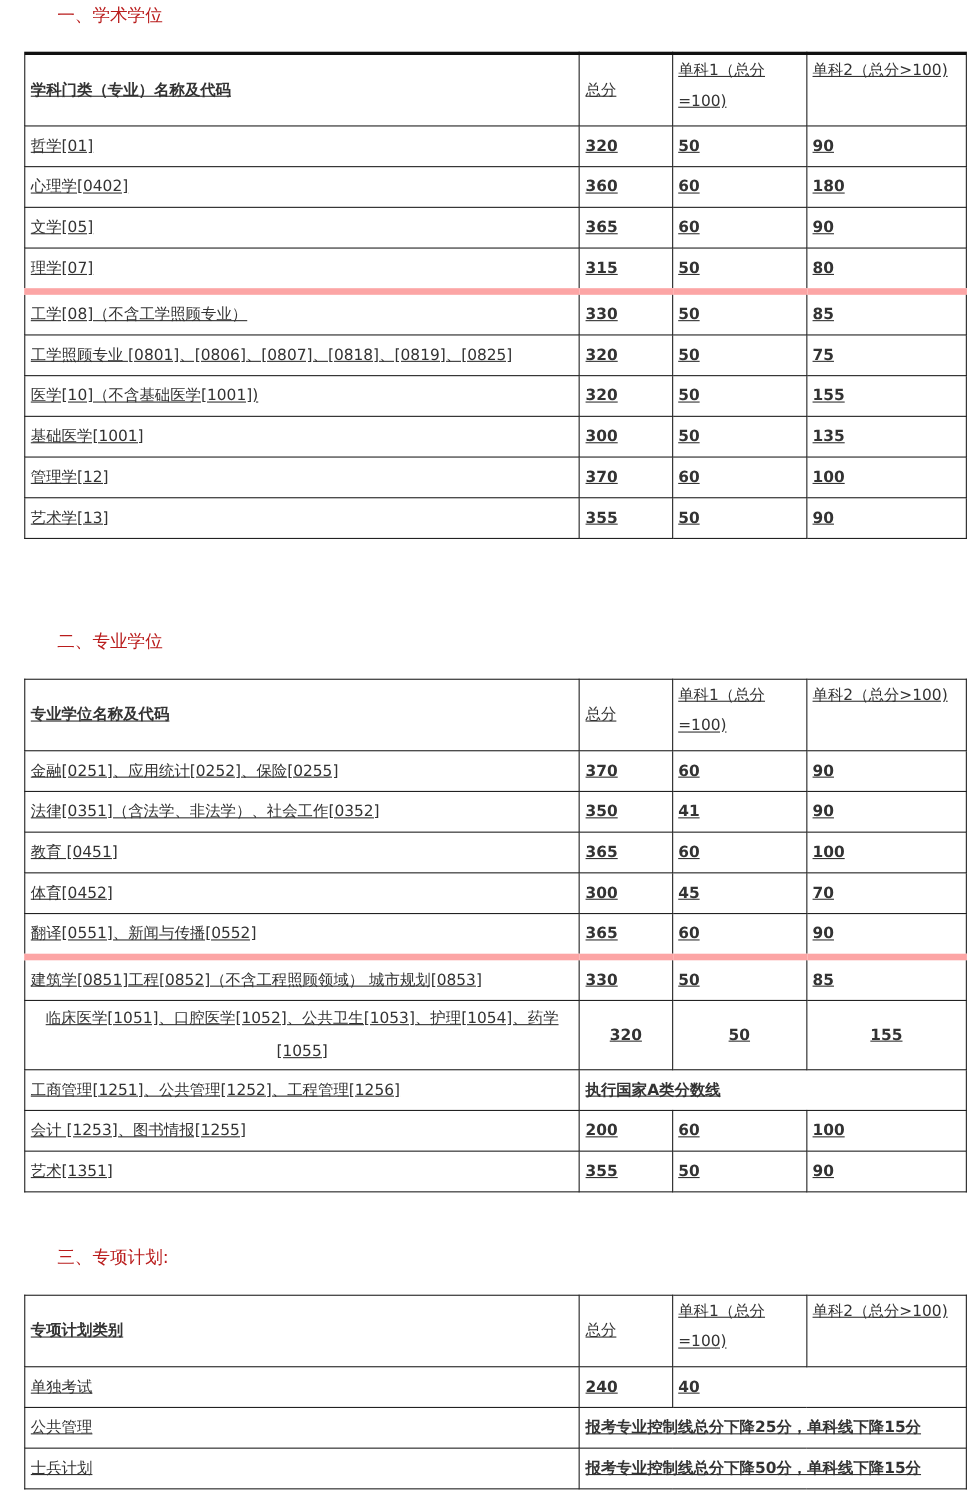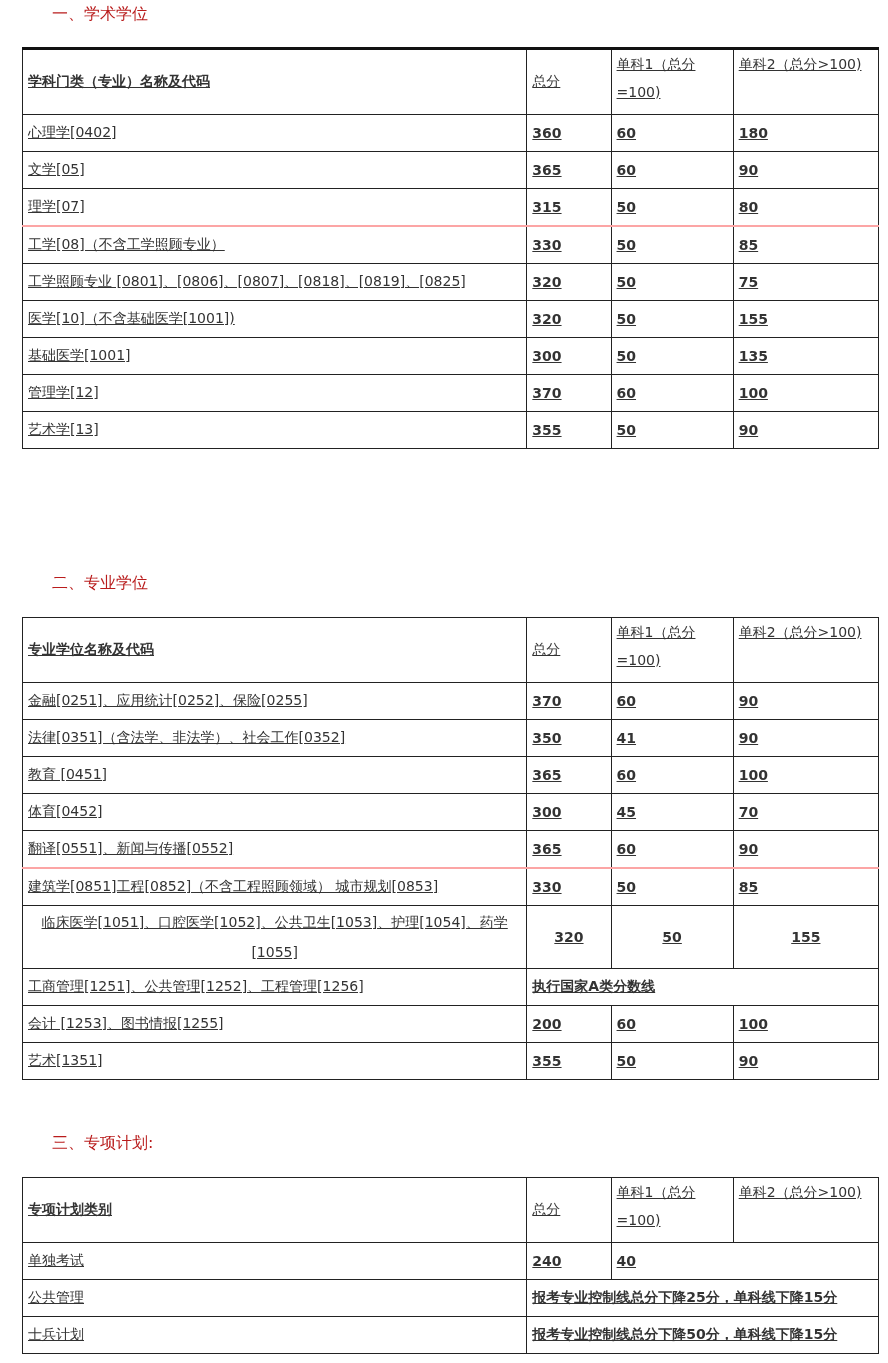--- a/index.html
+++ b/index.html
@@ -4,21 +4,21 @@
 <style>
   html,body{margin:0;padding:0;background:#fff;}
   body{width:888px;height:1363px;position:relative;font-family:"DejaVu Sans","Liberation Sans",sans-serif;color:#333;overflow:hidden;}
   .section-title{position:absolute;left:52px;font-size:16px;color:#b91c1c;line-height:24px;}
   table{position:absolute;left:22px;width:857px;border-collapse:collapse;table-layout:fixed;font-size:14px;text-decoration:underline;}
   td{border:1px solid #222;padding:0 5px;vertical-align:middle;color:#333;}
   .col1{width:479px;}.col2{width:80px;}.col3{width:116px;}.col4{width:138px;}
   .head td{height:64px;}
   .head td.top{vertical-align:top;padding-top:0;line-height:28px;}
   .bold{font-weight:bold;}
-  .thick-top td{border-top:2px solid #fca5a5;}
+  .thick-top td{border-top:6px solid #fca5a5;}
   tr.r td{height:36px;}
   tr.tall td{height:62px;line-height:30px;text-align:center;}
 </style>
 </head>
 <body>
 
 <div class="section-title" style="top:2px">一、学术学位</div>
 <table style="top:47px;border-top:3px solid #111">
   <colgroup>
       <col class="col1">
@@ -27,20 +27,26 @@
       <col class="col4">
     </colgroup>
   <tbody>
       <tr class="head">
     <td class="bold">学科门类（专业）名称及代码</td>
     <td>总分</td>
     <td class="top">单科1（总分=100)</td>
     <td class="top">单科2（总分&gt;100)</td>
   </tr>
   <tr class="r">
+        <td>哲学[01]</td>
+        <td class="bold">320</td>
+        <td class="bold">50</td>
+        <td class="bold">90</td>
+      </tr>
+  <tr class="r">
         <td>心理学[0402]</td>
         <td class="bold">360</td>
         <td class="bold">60</td>
         <td class="bold">180</td>
       </tr>
   <tr class="r">
         <td>文学[05]</td>
         <td class="bold">365</td>
         <td class="bold">60</td>
         <td class="bold">90</td>

